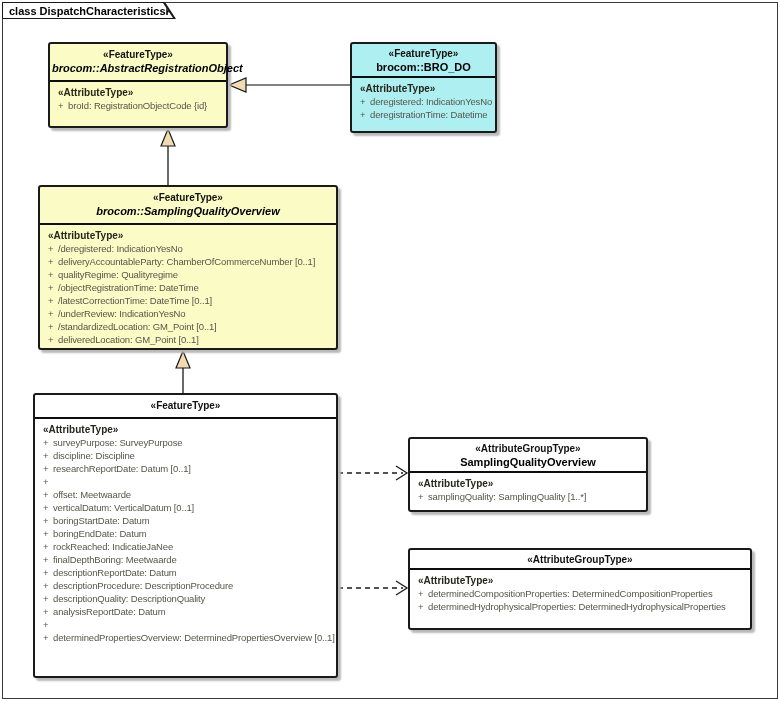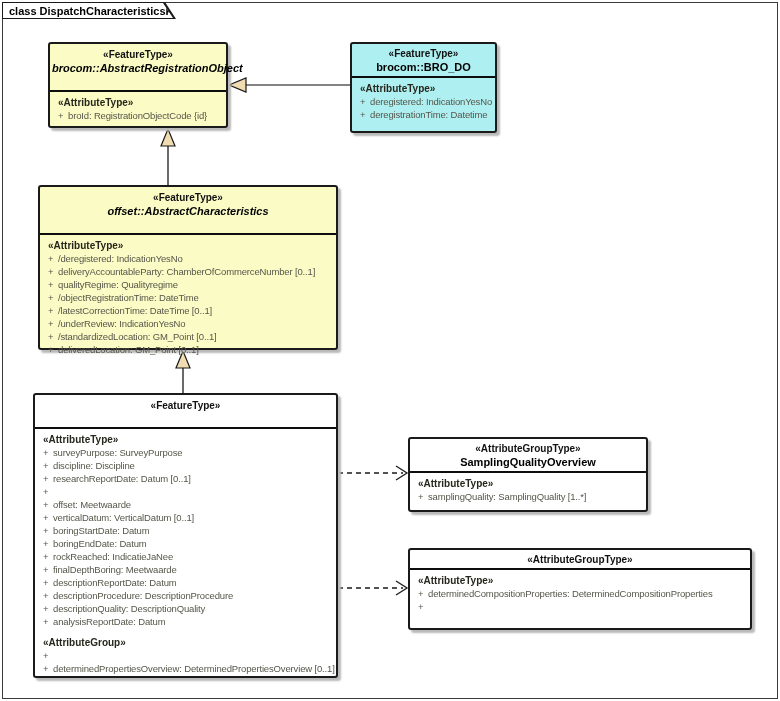--- a/index.html
+++ b/index.html
@@ -8,21 +8,21 @@
   .frame { position:absolute; left:2px; top:2px; width:776px; height:697px; border:1px solid #3a3a3a; background:#ffffff; }
   .tab { position:absolute; left:2px; top:2px; width:175px; height:17px; background:#1a1a1a;
          clip-path:polygon(0 0, 163px 0, 174px 100%, 0 100%); z-index:3; }
   .tab-inner { position:absolute; left:1px; top:1px; width:173px; height:15px; background:#ffffff;
          clip-path:polygon(0 0, 160px 0, 170px 100%, 0 100%);
          display:flex; align-items:center; padding-left:6px; }
   .tab-title { font-size:11px; font-weight:bold; color:#000; white-space:nowrap; }
 
   .uml-box { position:absolute; border:2px solid #1a1a1a; border-radius:3px;
              box-shadow:3px 3px 2px #b9b9b9; z-index:2; }
-  .hdr { border-bottom:2px solid #0d0d0d; text-align:center; padding:4px 2px 15px; }
+  .hdr { border-bottom:2px solid #0d0d0d; text-align:center; padding:4px 2px 5px; }
   .stereo { font-size:10px; font-weight:bold; color:#111111; line-height:13px; white-space:nowrap; }
   .cls-name { font-size:11px; font-weight:bold; color:#000000; line-height:14px; white-space:nowrap; }
   .abstract .cls-name { font-style:italic; }
   .body { padding:4px 2px 2px 4px; }
   .sec-label { font-size:10px; font-weight:bold; color:#26261c; line-height:13px; margin-left:4px; white-space:nowrap; }
   .sec-gap { margin-top:8px; }
   .attr-row { display:flex; font-size:9.5px; letter-spacing:-0.15px; line-height:13px; white-space:nowrap; }
   .attr-row .plus { width:14px; padding-left:4px; flex:0 0 auto; }
 
   
@@ -108,21 +108,21 @@
             <span class="plus">+</span>
             <span>deregistrationTime: Datetime</span>
           </div>
         </div>
     </div>
   </div>
 
   <div class="uml-box abstract" id="box-ac" style="background: rgb(251, 251, 198);">
     <div class="hdr">
       <div class="stereo">«FeatureType»</div>
-      <div class="cls-name">offset::AbstractCharacteristics</div>
+      <div class="cls-name">brocom::SamplingQualityOverview</div>
     </div>
     <div class="body">
       <div class="sec-label">«AttributeType»</div>
       <div>
           <div class="attr-row" style="color: rgb(86, 86, 74);">
             <span class="plus">+</span>
             <span>/deregistered: IndicationYesNo</span>
           </div>
           <div class="attr-row" style="color: rgb(86, 86, 74);">
             <span class="plus">+</span>
@@ -212,21 +212,20 @@
           </div>
           <div class="attr-row" style="color: rgb(86, 86, 74);">
             <span class="plus">+</span>
             <span>descriptionQuality: DescriptionQuality</span>
           </div>
           <div class="attr-row" style="color: rgb(86, 86, 74);">
             <span class="plus">+</span>
             <span>analysisReportDate: Datum</span>
           </div>
         </div>
-      <div class="sec-label sec-gap">«AttributeGroup»</div>
       <div>
           <div class="attr-row" style="color: rgb(86, 86, 74);">
             <span class="plus">+</span>
           </div>
           <div class="attr-row" style="color: rgb(86, 86, 74);">
             <span class="plus">+</span>
             <span>determinedPropertiesOverview: DeterminedPropertiesOverview [0..1]</span>
           </div>
         </div>
     </div>
@@ -254,17 +253,18 @@
     </div>
     <div class="body">
       <div class="sec-label">«AttributeType»</div>
       <div>
           <div class="attr-row" style="color: rgb(86, 86, 74);">
             <span class="plus">+</span>
             <span>determinedCompositionProperties: DeterminedCompositionProperties</span>
           </div>
           <div class="attr-row" style="color: rgb(86, 86, 74);">
             <span class="plus">+</span>
+            <span>determinedHydrophysicalProperties: DeterminedHydrophysicalProperties</span>
           </div>
         </div>
     </div>
   </div>
 </div>
 
 </body></html>

